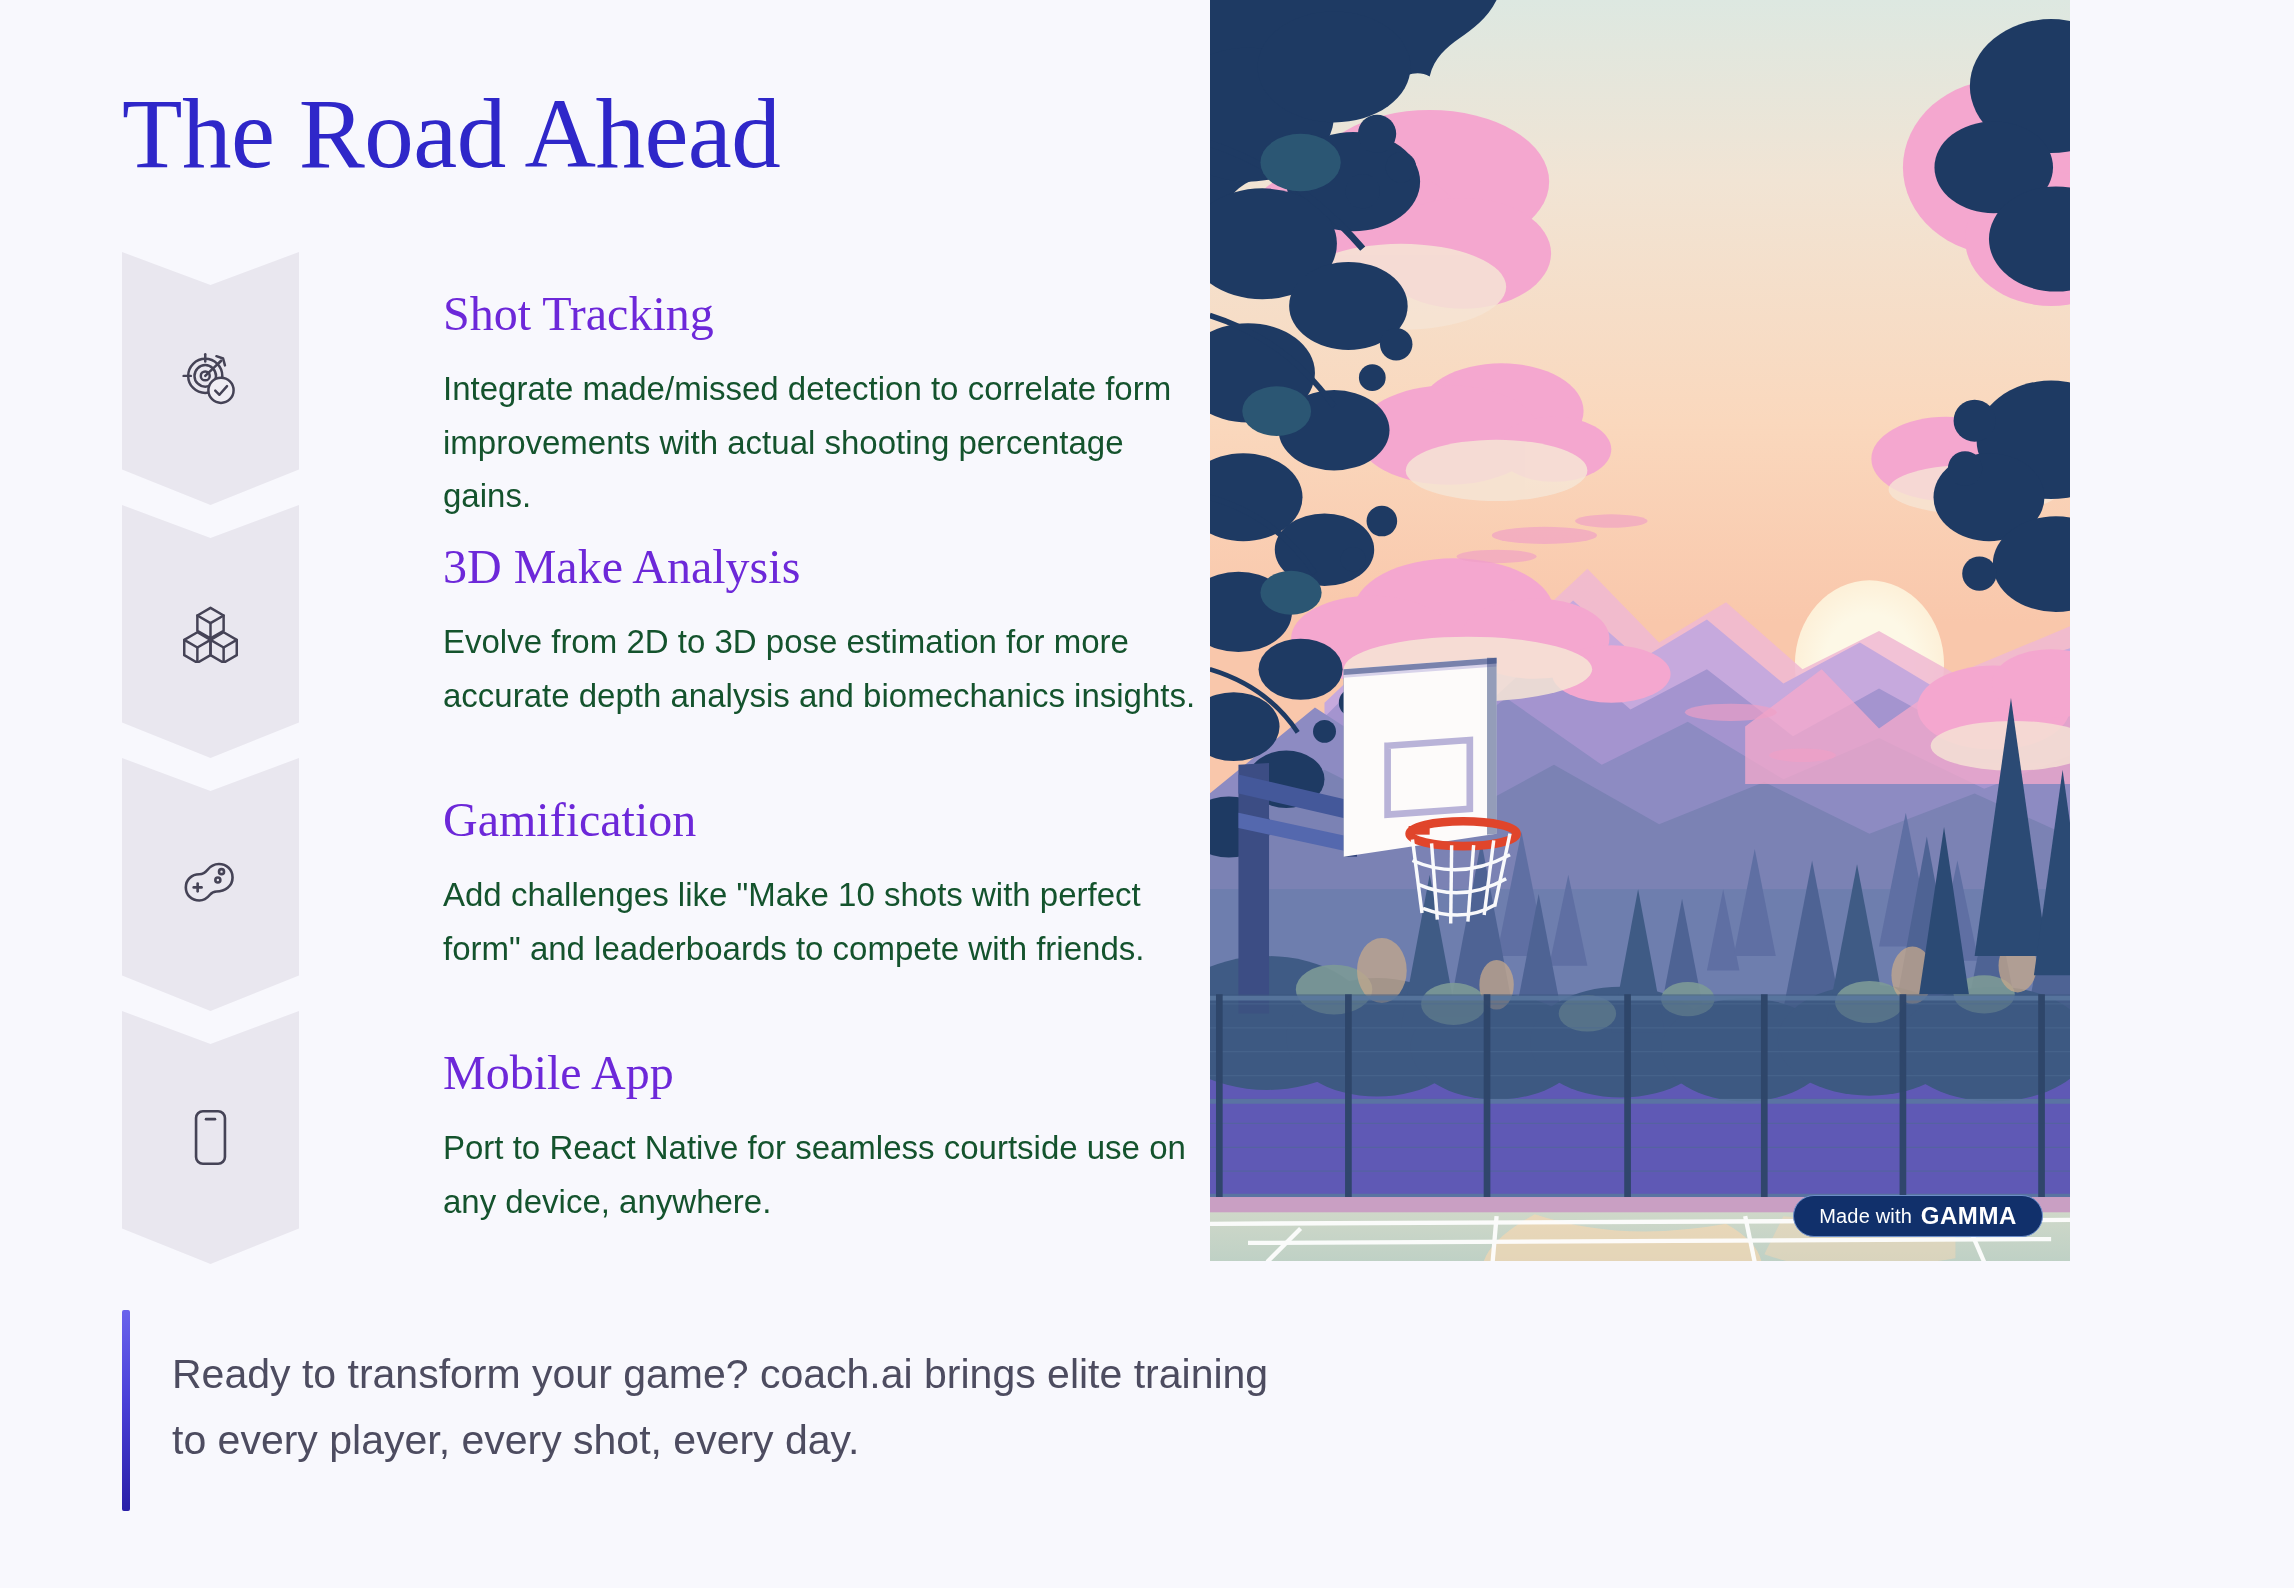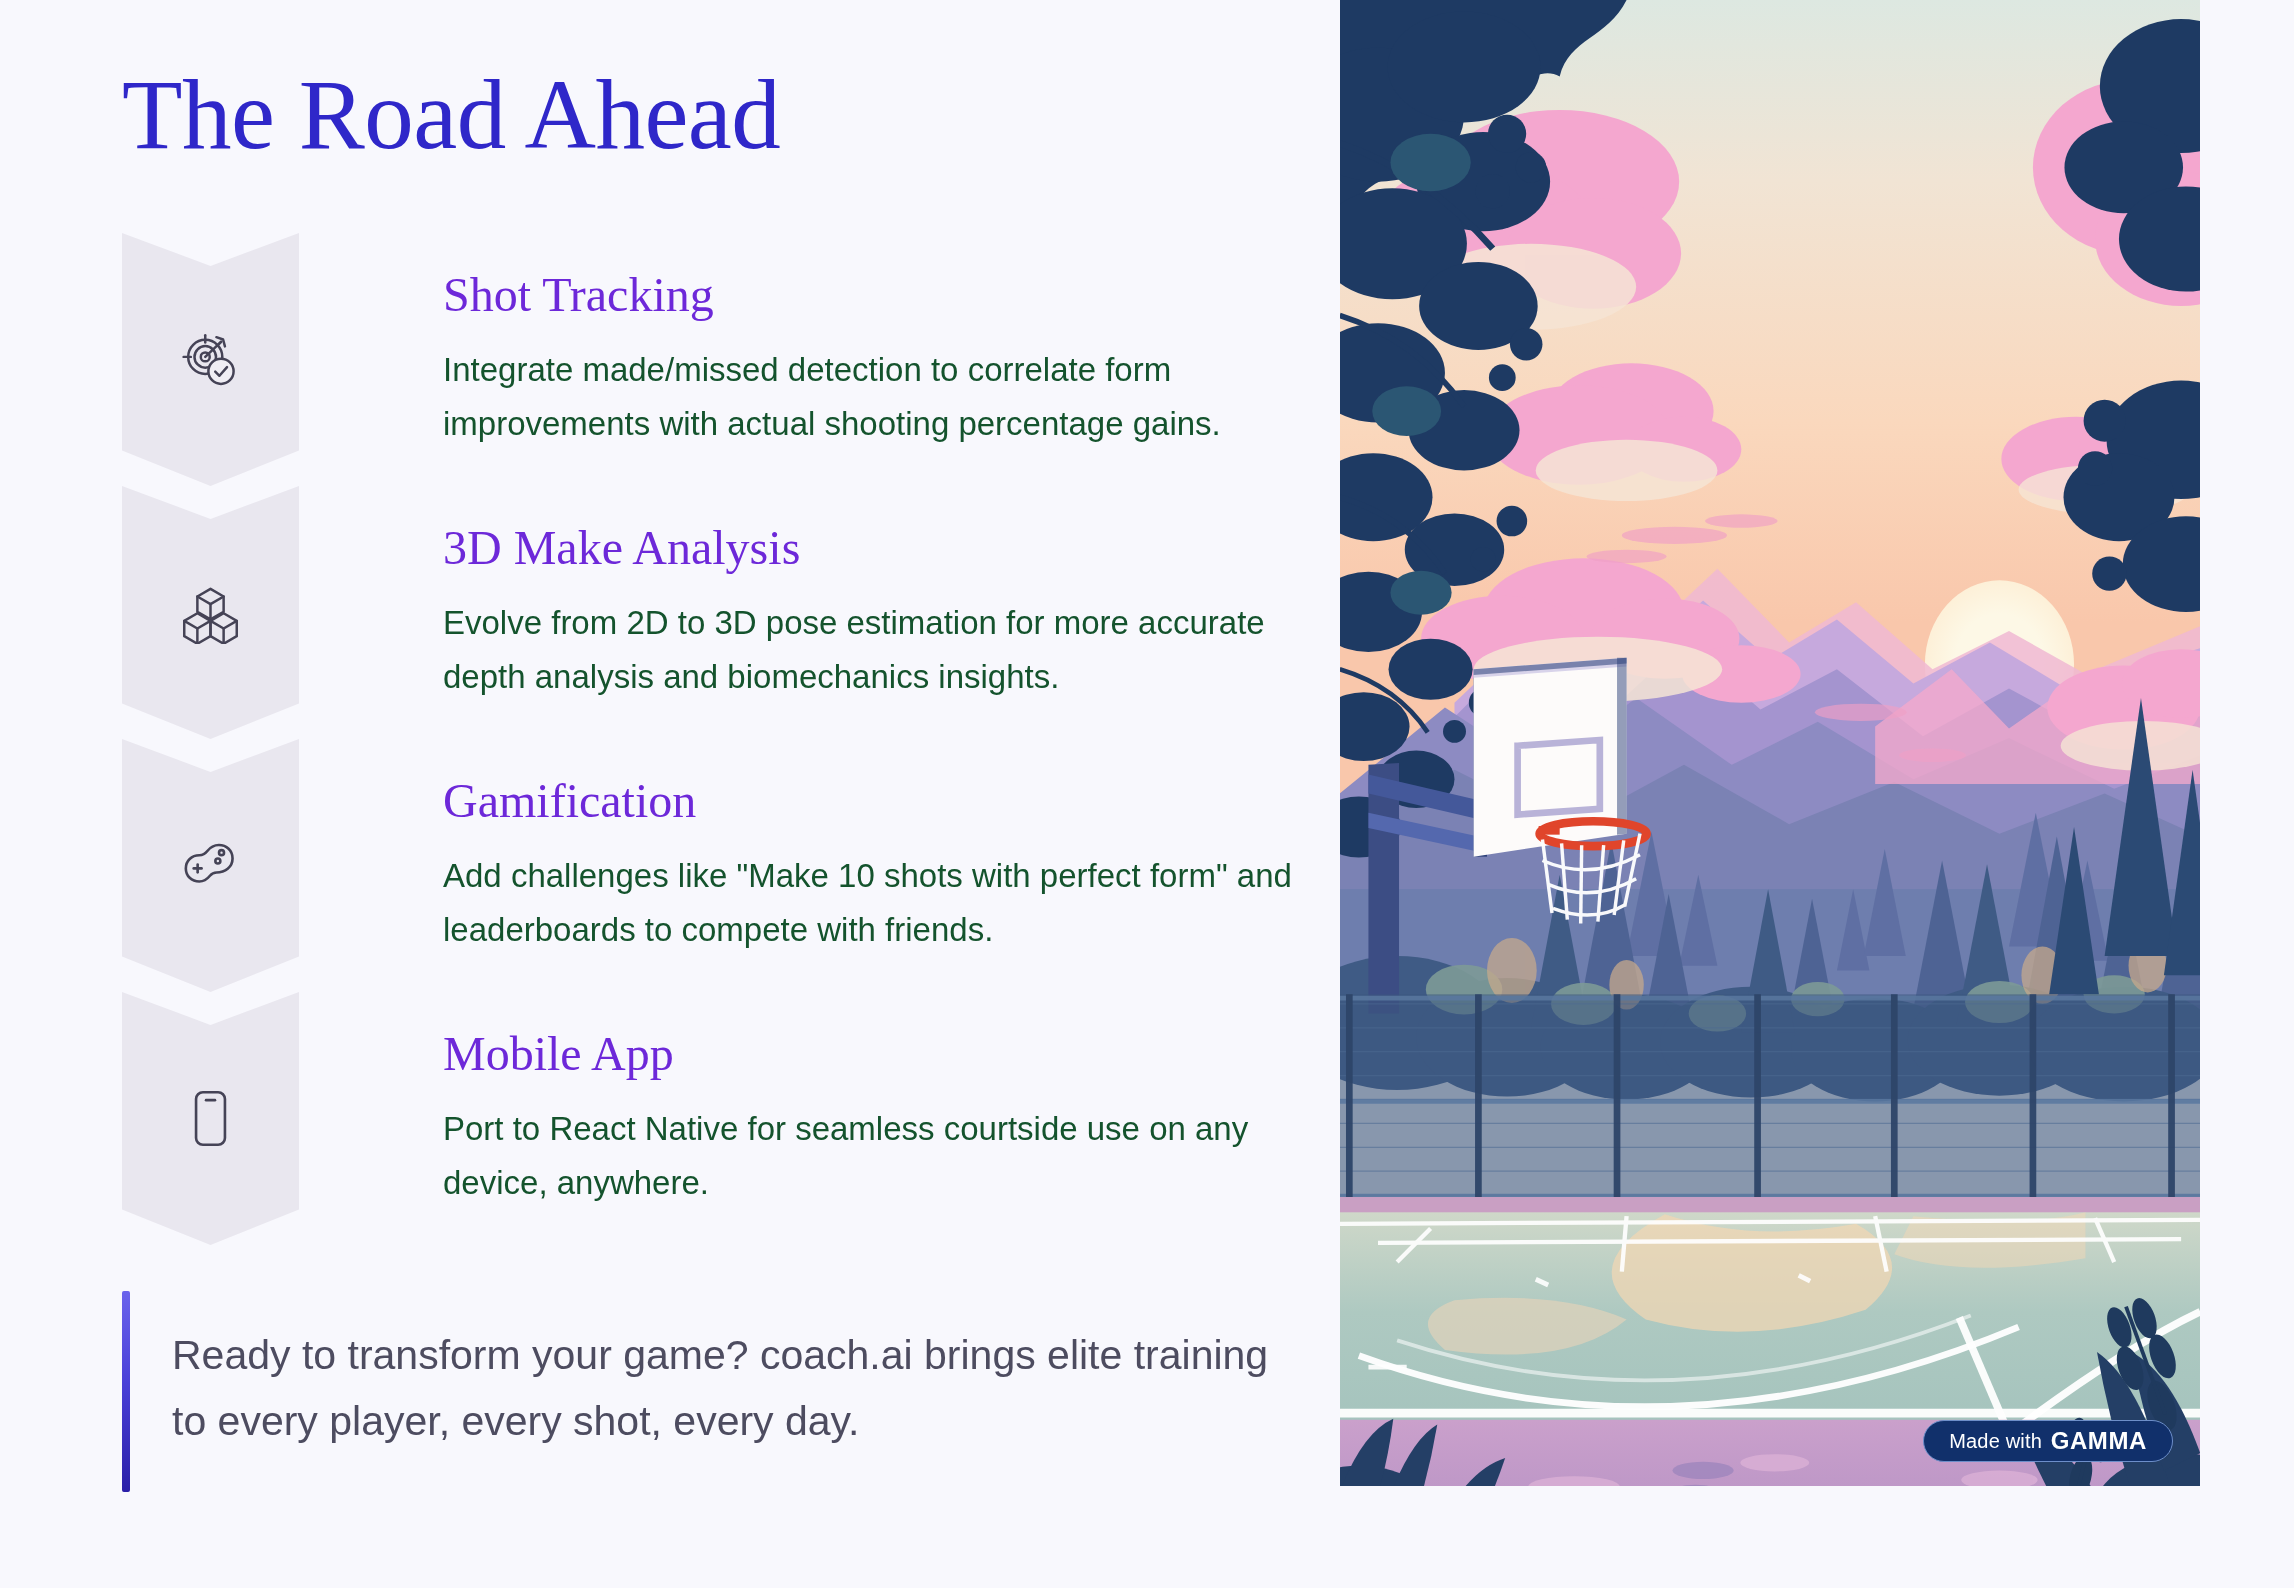--- a/index.html
+++ b/index.html
@@ -7,23 +7,23 @@
     width:2294px; height:1589px;
     background:#f8f8fd;
     font-family:"Liberation Sans", sans-serif;
     overflow:hidden;
   }
   .slide { position:relative; width:2294px; height:1589px; display:flex; background:#f8f8fd; }
 
   
   .left-pane {
     position:relative;
-    width:1340px; height:1589px;
+    width:1210px; height:1589px;
     background:#f8f8fd;
-    padding:65px 0 0 122px;
+    padding:84px 0 0 122px;
   }
   .page-title {
     font-family:"Liberation Serif", serif;
     font-size:99px;
     line-height:1.0;
     font-weight:400;
     color:#2f27c9;
     letter-spacing:-0.5px;
     margin-bottom:69px;
   }
@@ -89,23 +89,23 @@
     font-size:41px;
     line-height:1.62;
     color:#4d4c60;
     padding-top:31px;
     max-width:1128px;
   }
 
   
   .art-pane {
     position:relative;
-    width:860px; height:1486px;
+    width:860px; height:1261px;
     overflow:hidden;
-    background:#e5e5e5;
+    background:#8b5cf6;
   }
   .art-svg { position:absolute; inset:0; width:860px; height:1589px; display:block; }
 
   .gamma-badge {
     position:absolute;
     right:27px; bottom:24px;
     height:42px;
     padding:0 25px;
     border-radius:23px;
     background:#11306b;

